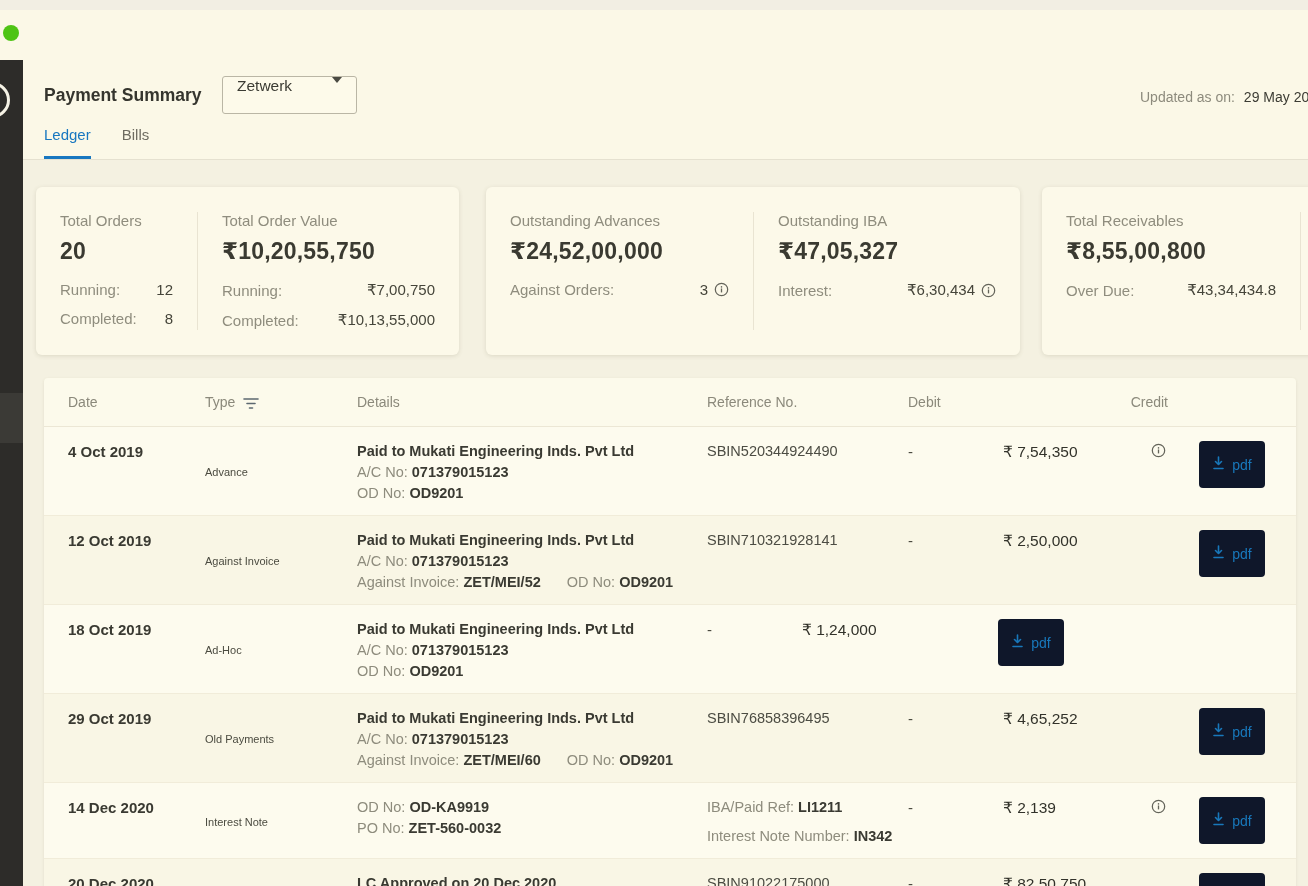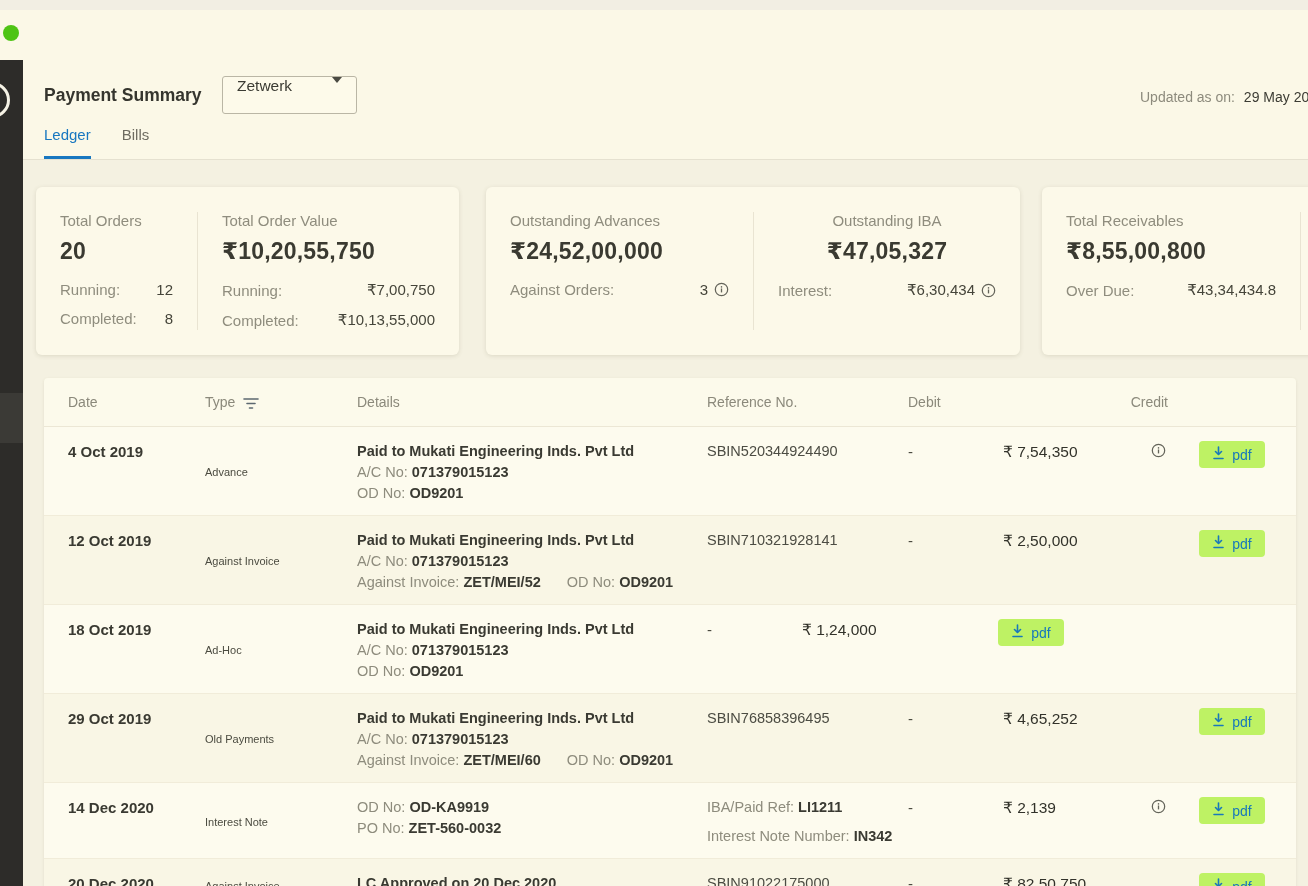--- a/index.html
+++ b/index.html
@@ -53,21 +53,21 @@
   .det-title { font-size:14.5px; font-weight:700; color:#3a3a32; }
   .det-line { font-size:14.5px; }
   .det-pair { margin-right:26px; }
   .det-label, .ref-label { color:#8e8c7d; }
   .det-value, .ref-value { font-weight:700; color:#3a3a32; }
   .cell-ref { font-size:14.5px; color:#4c4c43; }
   .ref-line + .ref-line { margin-top:8px; }
   .cell-debit { font-size:15px; color:#4b4b40; }
   .cell-credit { display:flex; justify-content:space-between; align-items:flex-start; gap:7px; font-size:15.5px; font-weight:400; color:#32322a; padding-right:2px; }
   .cell-credit .info-icon { margin-top:2px; }
-  .pdf-btn { display:flex; align-items:center; gap:7px; background:#bef264; color:#1878bb; border:none; border-radius:4px; padding:6px 13px; font-size:14px; font-family:inherit; cursor:pointer; height:27px; }
+  .pdf-btn { display:flex; align-items:center; gap:7px; background:#0f172a; color:#1878bb; border:none; border-radius:4px; padding:6px 13px; font-size:14px; font-family:inherit; cursor:pointer; height:47px; }
   .info-icon { display:inline-flex; cursor:pointer; }
   .filter-icon { display:inline-flex; cursor:pointer; margin-top:2px; }
 </style>
 </head>
 <body>
 
 <div class="top-strip"></div>
 <div class="header-band"></div>
 <div class="green-dot"></div>
 
@@ -138,21 +138,21 @@
             <span class="info-icon">
               <svg width="15" height="15" viewBox="0 0 16 16">
                 <circle cx="8" cy="8" r="6.6" fill="none" stroke="#64645a" stroke-width="1.3"></circle>
                 <rect x="7.3" y="6.9" width="1.4" height="4.2" fill="#64645a"></rect>
                 <rect x="7.3" y="4.4" width="1.4" height="1.6" fill="#64645a"></rect>
               </svg>
             </span>
           </span>
         </div>
       </div>
-      <div class="card-section" style="width: 267px; text-align: center;">
+      <div class="card-section" style="width: 267px;">
         <div class="card-label">Outstanding IBA</div>
         <div class="card-value">₹47,05,327</div>
         <div class="card-subrow first">
           <span class="subrow-label">Interest:</span>
           <span class="subrow-value">
             <span>₹6,30,434</span>
             <span class="info-icon">
               <svg width="15" height="15" viewBox="0 0 16 16">
                 <circle cx="8" cy="8" r="6.6" fill="none" stroke="#64645a" stroke-width="1.3"></circle>
                 <rect x="7.3" y="6.9" width="1.4" height="4.2" fill="#64645a"></rect>

